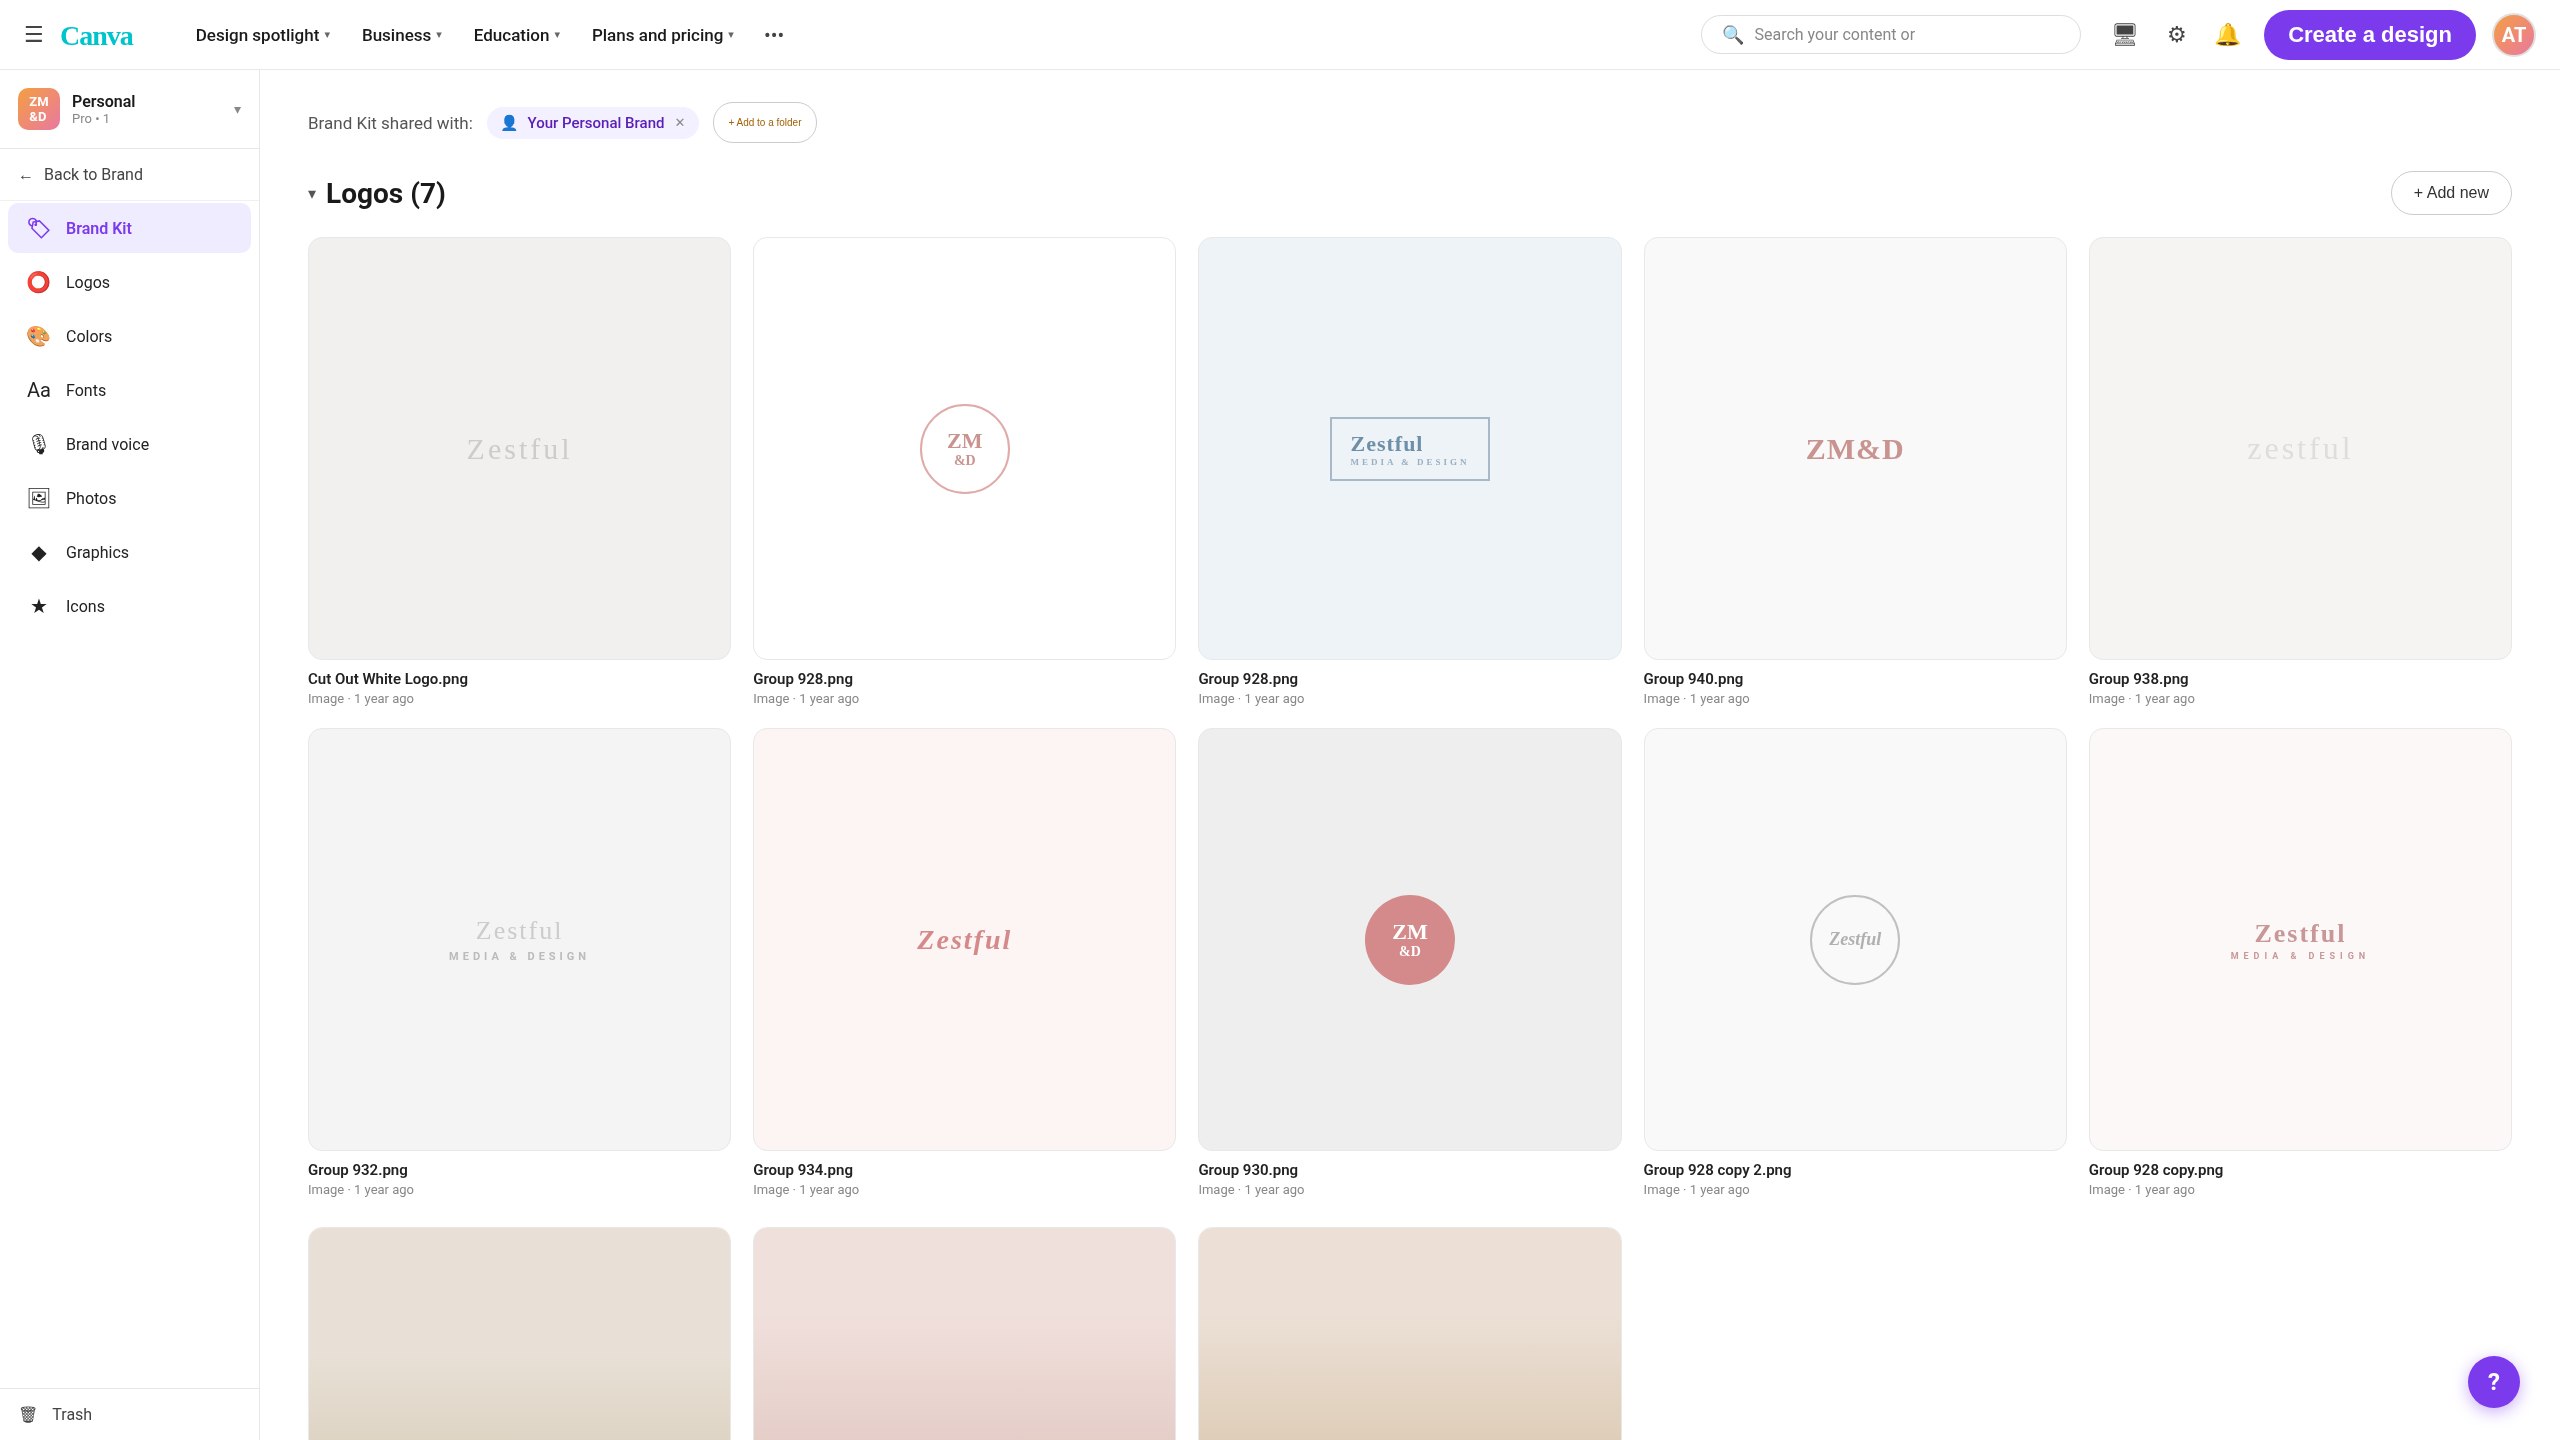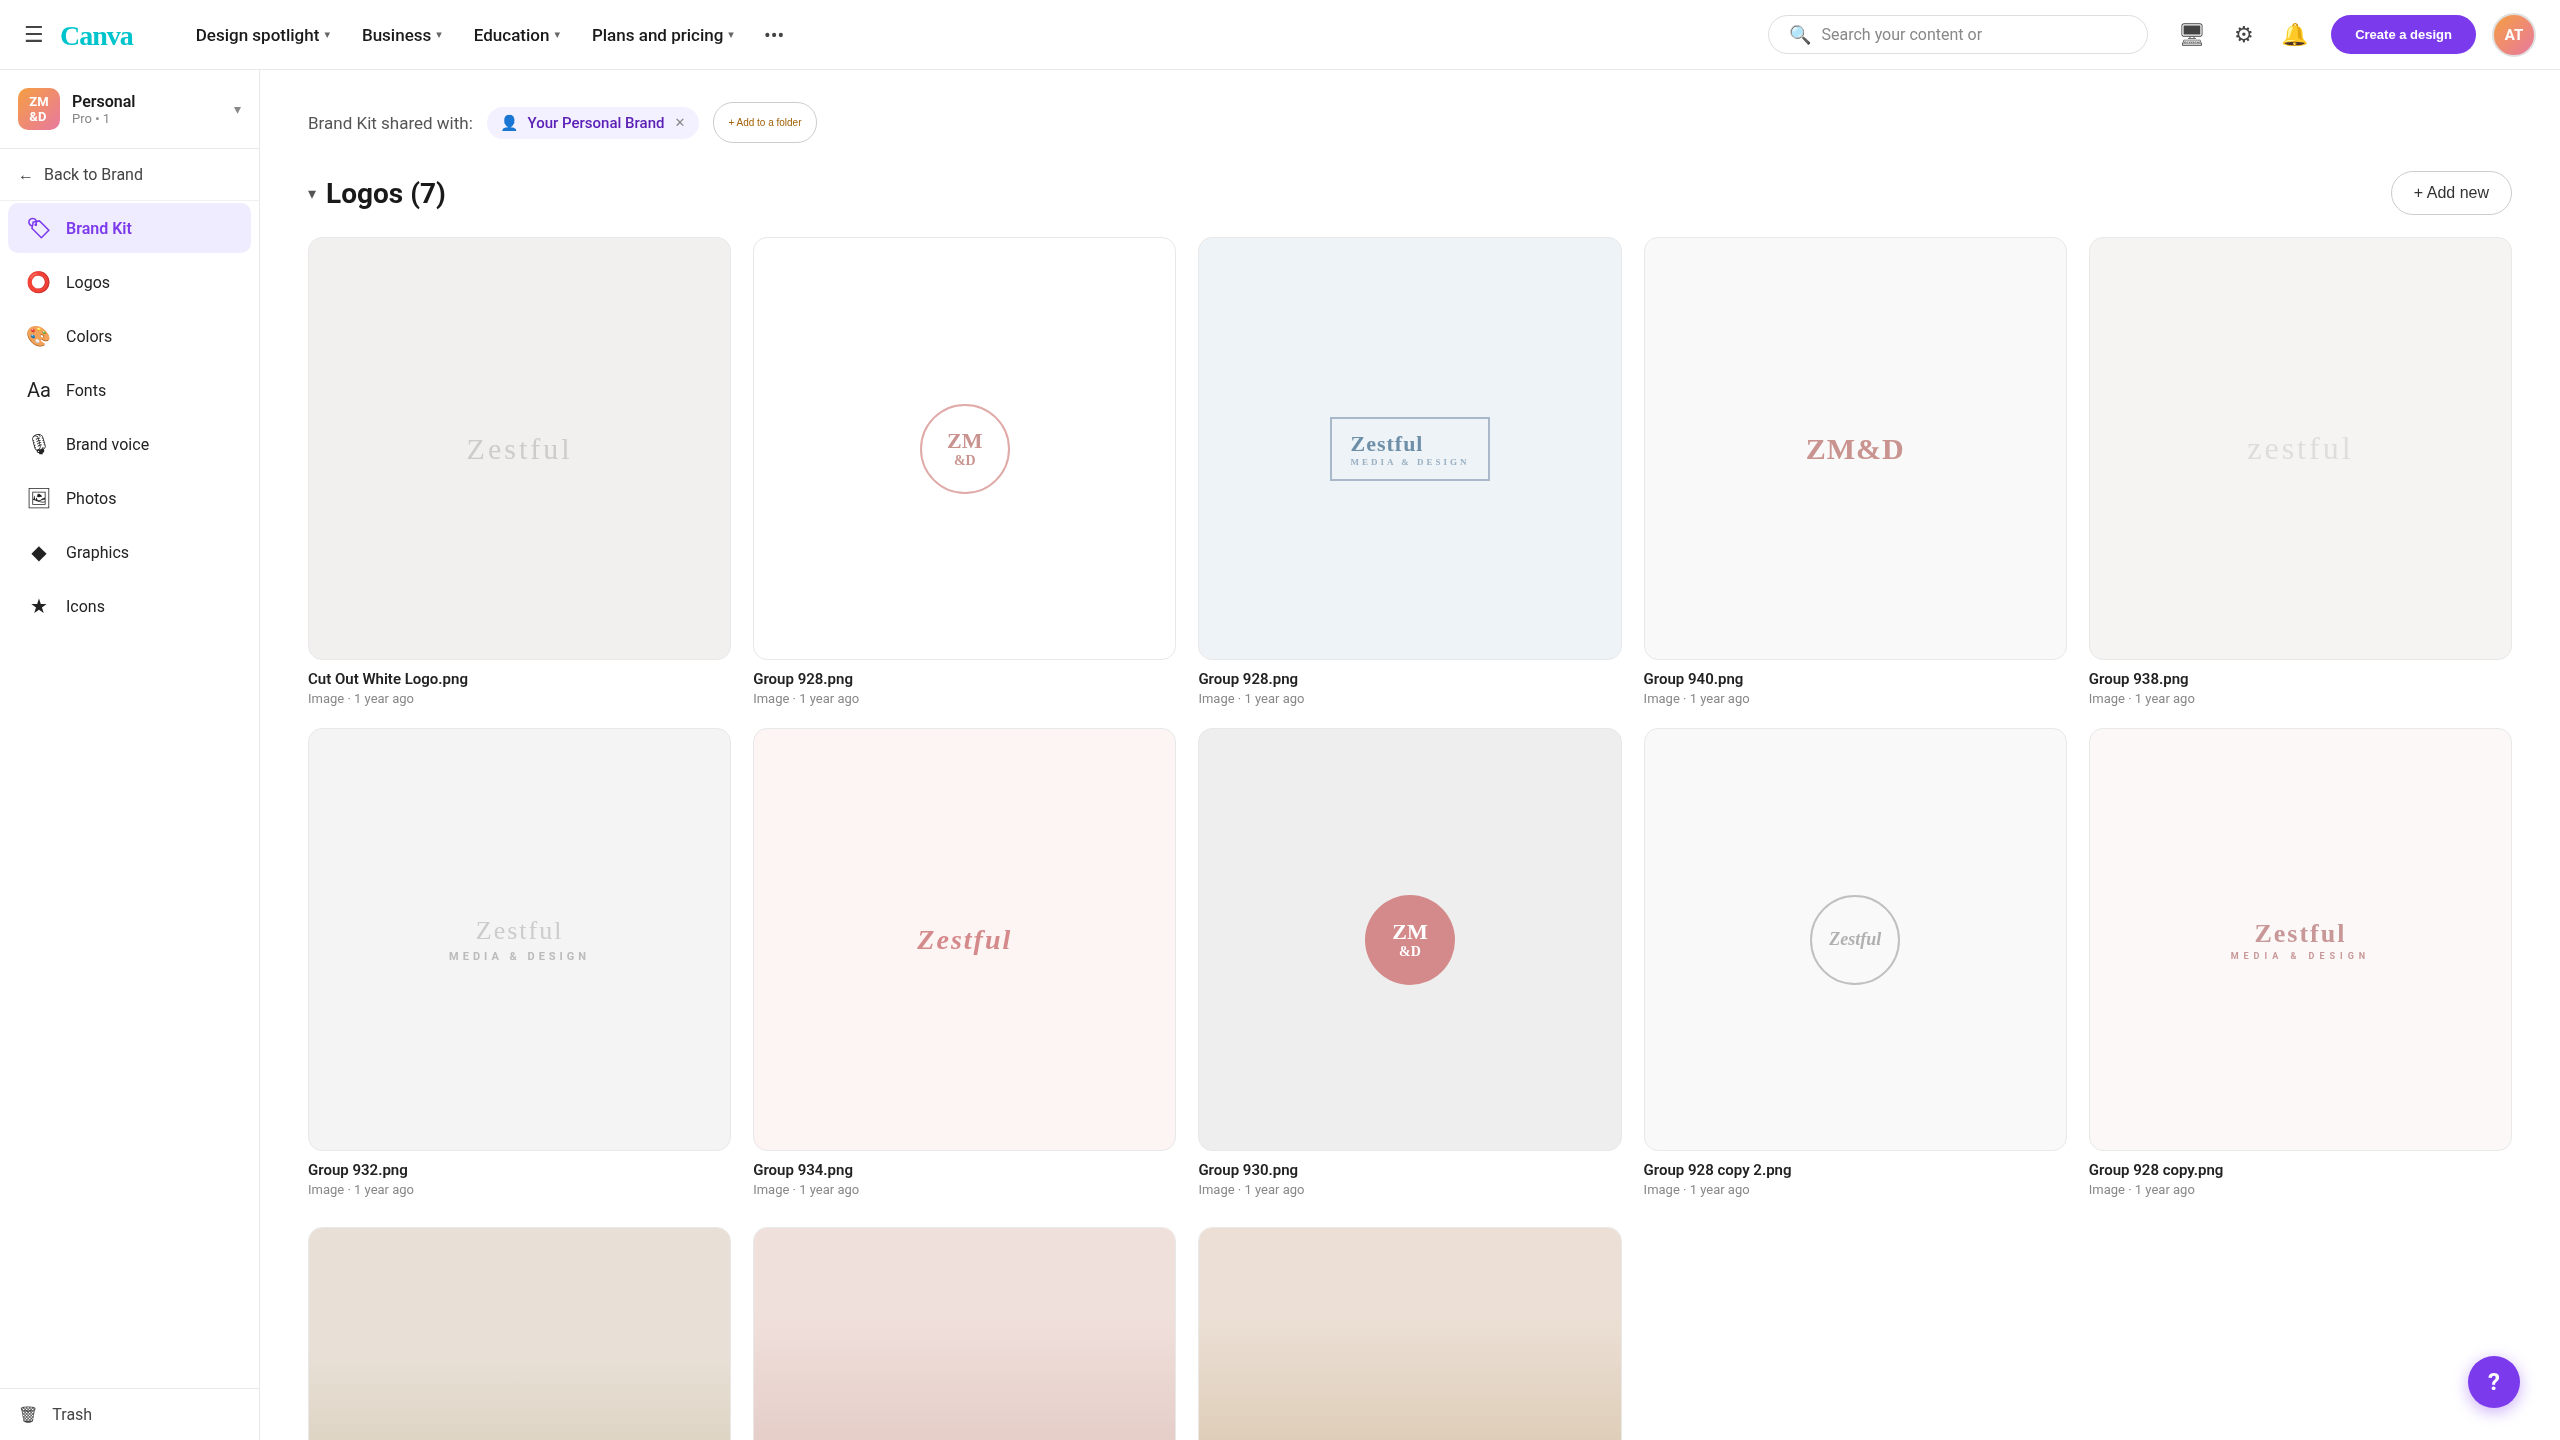--- a/index.html
+++ b/index.html
@@ -28,28 +28,28 @@
       display: flex; align-items: center; gap: 10px;
       border: 1.5px solid #ddd; border-radius: 30px;
       padding: 8px 20px; width: 380px; cursor: text;
       font-size: 16px; color: #888;
     }
     .nav-search .search-icon { font-size: 18px; color: #666; }
     .nav-actions { display: flex; align-items: center; gap: 16px; margin-left: 16px; }
     .nav-icon-btn { font-size: 22px; color: #444; cursor: pointer; padding: 6px; border-radius: 8px; }
     .create-btn {
       background: #7c3aed; color: #fff; border: none; border-radius: 30px;
-      padding: 12px 24px; font-size: 13px; font-weight: 600; cursor: pointer;
+      padding: 12px 24px; font-size: 22px; font-weight: 600; cursor: pointer;
       white-space: nowrap;
     }
     .avatar {
       width: 44px; height: 44px; border-radius: 50%;
       background: linear-gradient(135deg, #f59e42, #e879a0);
       display: flex; align-items: center; justify-content: center;
-      color: #fff; font-weight: 700; font-size: 15px; cursor: pointer;
+      color: #fff; font-weight: 700; font-size: 20px; cursor: pointer;
       border: 2px solid #e0e0e0;
     }
 
     
     .layout { display: flex; margin-top: 70px; height: calc(1440px - 70px); }
 
     
     .sidebar {
       width: 260px; min-width: 260px; border-right: 1px solid #e8e8e8;
       padding: 0; overflow-y: auto; background: #fff;

